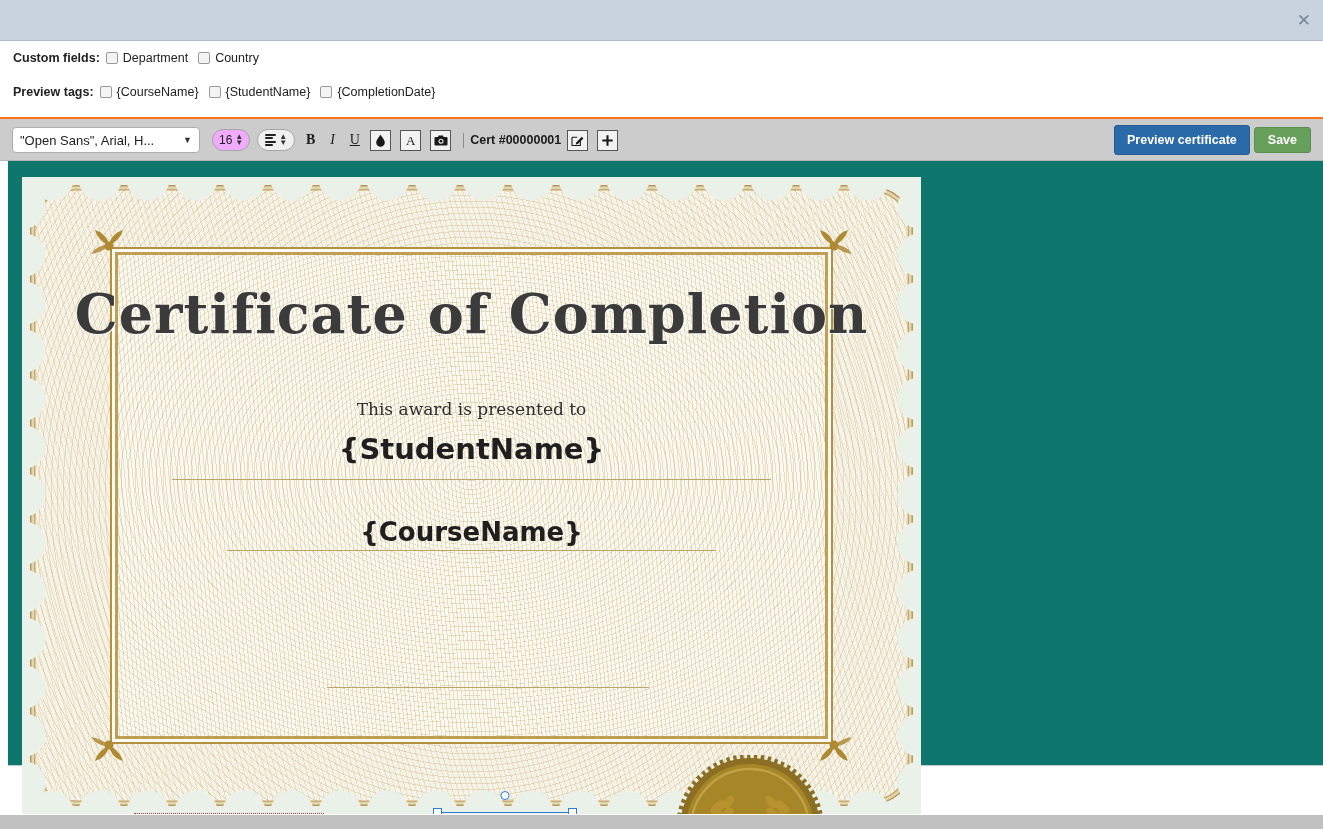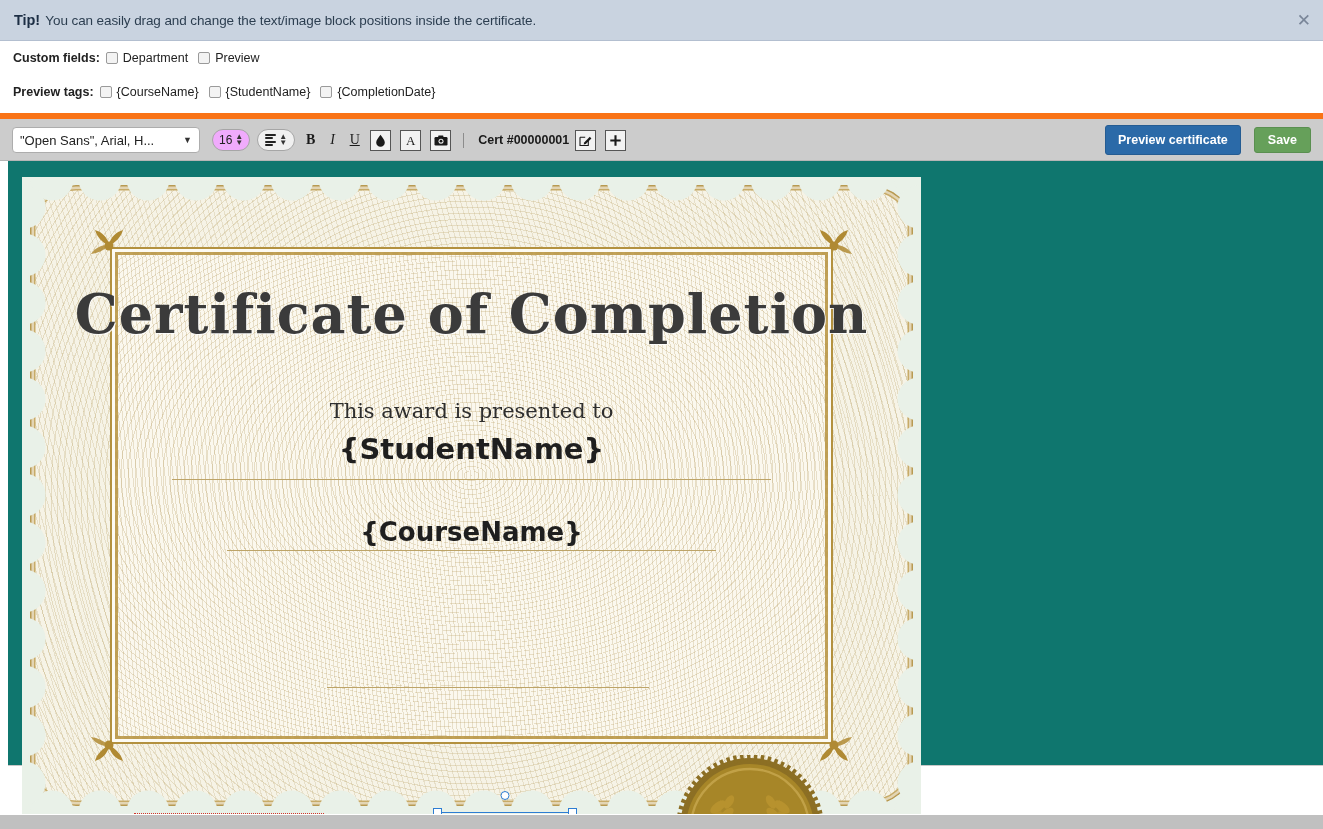--- a/index.html
+++ b/index.html
@@ -49,21 +49,21 @@
     line-height: 1;
     font-family: "Liberation Sans", sans-serif;
   }
 
   
   .meta-panel {
     position: absolute;
     left: 0; top: 41px;
     width: 1323px; height: 78px;
     background: #ffffff;
-    border-bottom: 6px solid #f97316;
+    border-bottom: 2px solid #f97316;
   }
   .meta-row {
     position: absolute;
     left: 13px;
     display: flex;
     align-items: center;
     white-space: nowrap;
   }
   .meta-row.r1 { top: 10px; }
   .meta-row.r2 { top: 44px; }
@@ -186,30 +186,30 @@
     align-items: center;
     justify-content: center;
     cursor: pointer;
   }
   .tb-sep {
     margin-left: 12px;
     width: 1px; height: 15px;
     background: #8c8c8c;
   }
   .cert-num {
-    margin-left: 14px;
+    margin-left: 6px;
     font-size: 12.5px;
     font-weight: bold;
     color: #1a1a1a;
     white-space: nowrap;
   }
   .tb-right {
     position: absolute;
     right: 12px; top: 0; height: 42px;
-    display: flex; align-items: center; gap: 13px;
+    display: flex; align-items: center; gap: 4px;
   }
   .btn-preview {
     background: #2b6aa8;
     color: #fff;
     border: 1px solid #255c92;
     border-radius: 3px;
     font-size: 12.5px;
     font-weight: bold;
     padding: 7px 12px;
     cursor: pointer;
@@ -334,21 +334,21 @@
     letter-spacing: 1px;
     white-space: nowrap;
     text-shadow: 1px 1px 0 rgba(255,255,255,0.8);
   }
   .cert-title span { display: inline-block; }
   .award-line {
     position: absolute;
     left: 0; right: 0; top: 222px;
     text-align: center;
     font-family: "DejaVu Serif", "Liberation Serif", serif;
-    font-size: 21px;
+    font-size: 17px;
     color: #2e2e2e;
   }
   .student-name {
     position: absolute;
     left: 0; right: 0; top: 255px;
     text-align: center;
     font-family: "DejaVu Sans", sans-serif;
     font-weight: bold;
     font-size: 29px;
     color: #1f1f1f;
@@ -436,38 +436,34 @@
     left: 655px; top: 578px;
     width: 146px; height: 146px;
   }
 </style>
 </head>
 <body>
 
 <div id="root">
 
   <div class="tip-bar">
-    <div class="tip-text">
-      <span class="tip-strong">Tip!</span>
-      <span>You can easily drag and change the text/image block positions inside the certificate.</span>
-    </div>
     <div class="tip-close">✕</div>
   </div>
 
   <div class="meta-panel">
 
     <div class="meta-row r1">
       <span class="meta-label">Custom fields:</span>
       <label class="meta-opt">
         <input type="checkbox" class="cb" style="">
         <span>Department</span>
       </label>
       <label class="meta-opt">
         <input type="checkbox" class="cb" style="">
-        <span>Preview</span>
+        <span>Country</span>
       </label>
     </div>
 
     <div class="meta-row r2">
       <span class="meta-label">Preview tags:</span>
       <label class="meta-opt">
         <input type="checkbox" class="cb" style="">
         <span>{CourseName}</span>
       </label>
       <label class="meta-opt">

